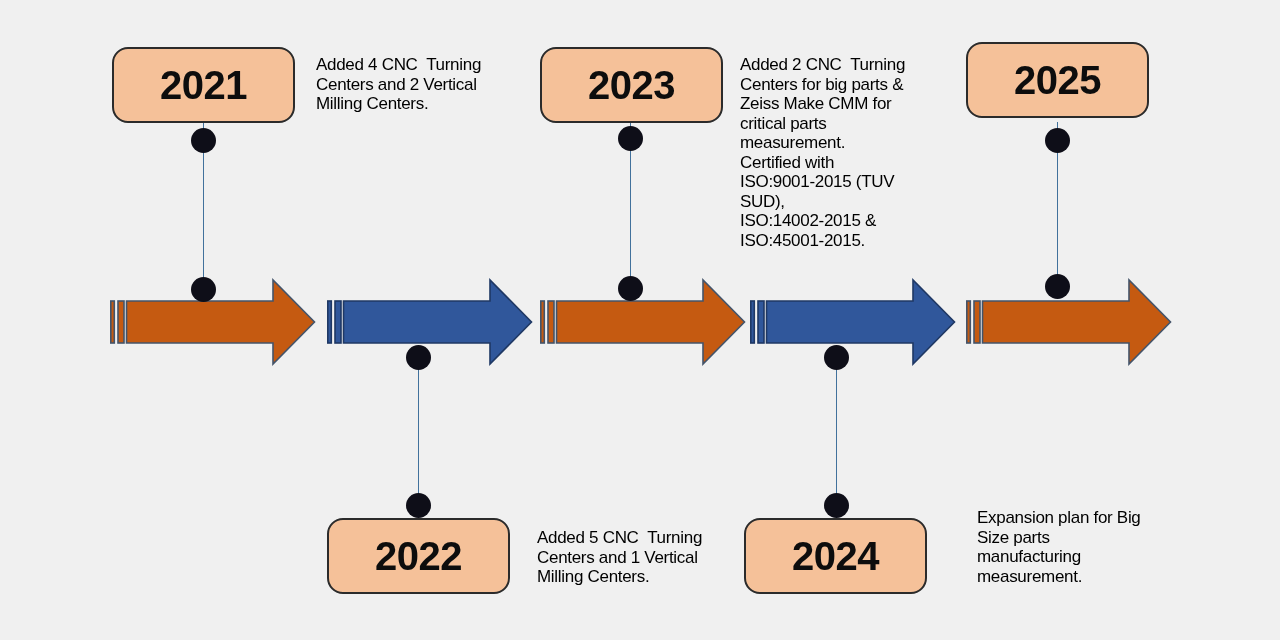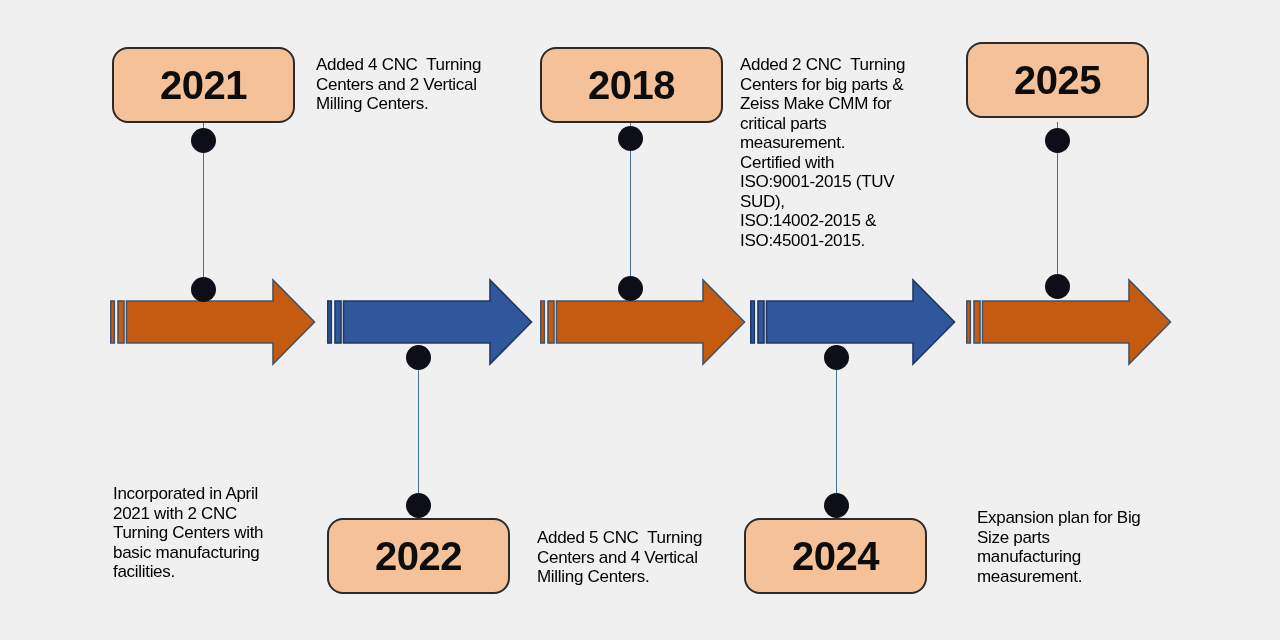--- a/index.html
+++ b/index.html
@@ -119,21 +119,21 @@
   <div class="dot" style="left:823.5px; top:344.5px"></div>
   <div class="dot" style="left:823.5px; top:492.5px"></div>
 
   <div class="year-box" style="left:112px; top:47px">
     <span class="year-label">2021</span>
   </div>
   <div class="year-box" style="left:327px; top:518px">
     <span class="year-label">2022</span>
   </div>
   <div class="year-box" style="left:540px; top:47px">
-    <span class="year-label">2018</span>
+    <span class="year-label">2023</span>
   </div>
   <div class="year-box" style="left:744px; top:518px">
     <span class="year-label">2024</span>
   </div>
   <div class="year-box" style="left:966px; top:42px">
     <span class="year-label">2025</span>
   </div>
 
   <div class="note" style="left:316px; top:55px; width:210px">Added 4 CNC  Turning
 Centers and 2 Vertical
@@ -141,26 +141,21 @@
   <div class="note" style="left:740px; top:55px; width:210px">Added 2 CNC  Turning
 Centers for big parts &amp;
 Zeiss Make CMM for
 critical parts
 measurement.
 Certified with
 ISO:9001-2015 (TUV
 SUD),
 ISO:14002-2015 &amp;
 ISO:45001-2015.</div>
-  <div class="note" style="left:113px; top:484px; width:215px">Incorporated in April
-2021 with 2 CNC
-Turning Centers with
-basic manufacturing
-facilities.</div>
   <div class="note" style="left:537px; top:528px; width:215px">Added 5 CNC  Turning
-Centers and 4 Vertical
+Centers and 1 Vertical
 Milling Centers.</div>
   <div class="note" style="left:977px; top:508px; width:215px">Expansion plan for Big
 Size parts
 manufacturing
 measurement.</div>
 
 </div>
 
 </body></html>

